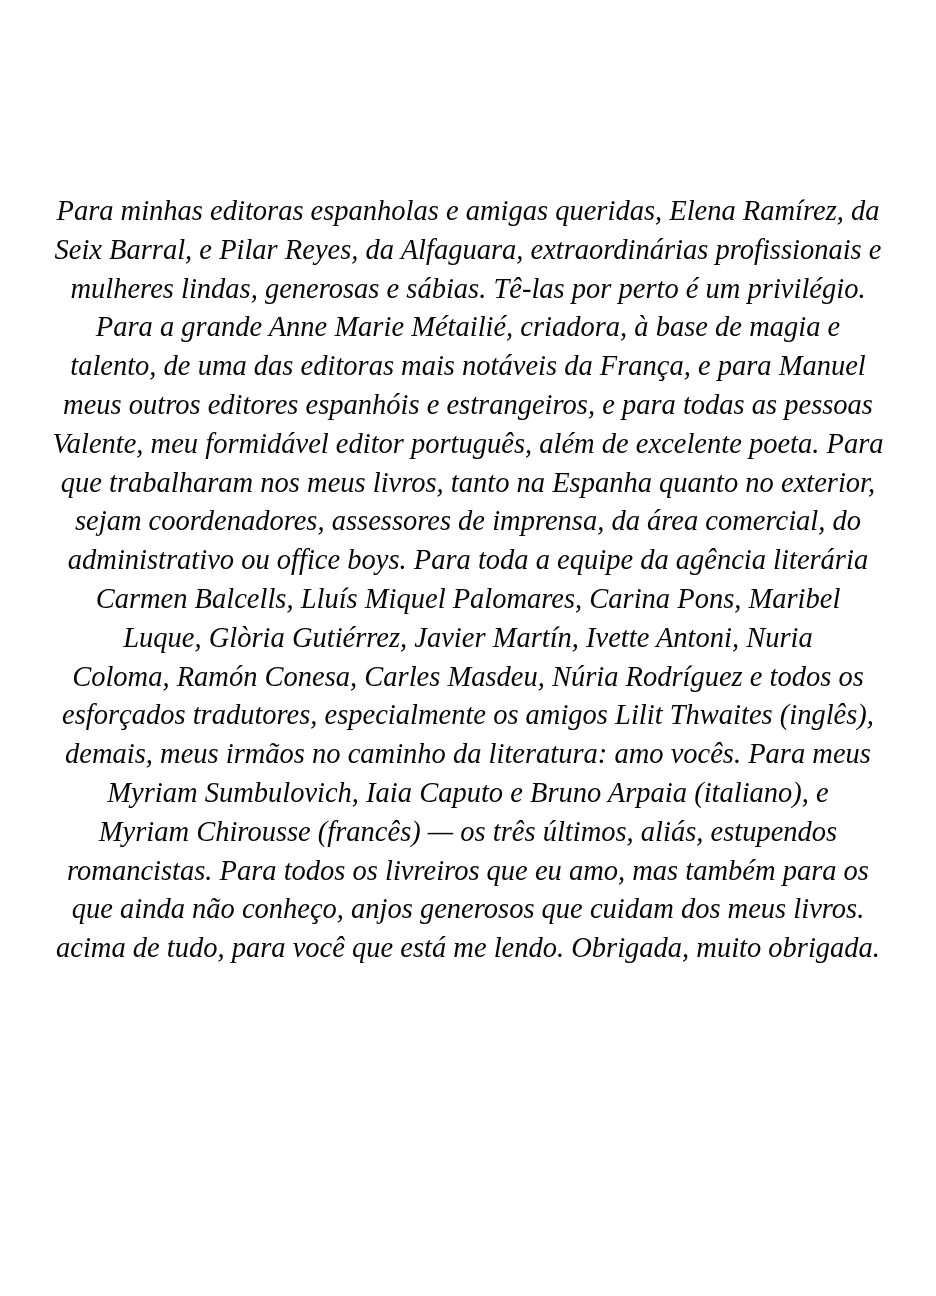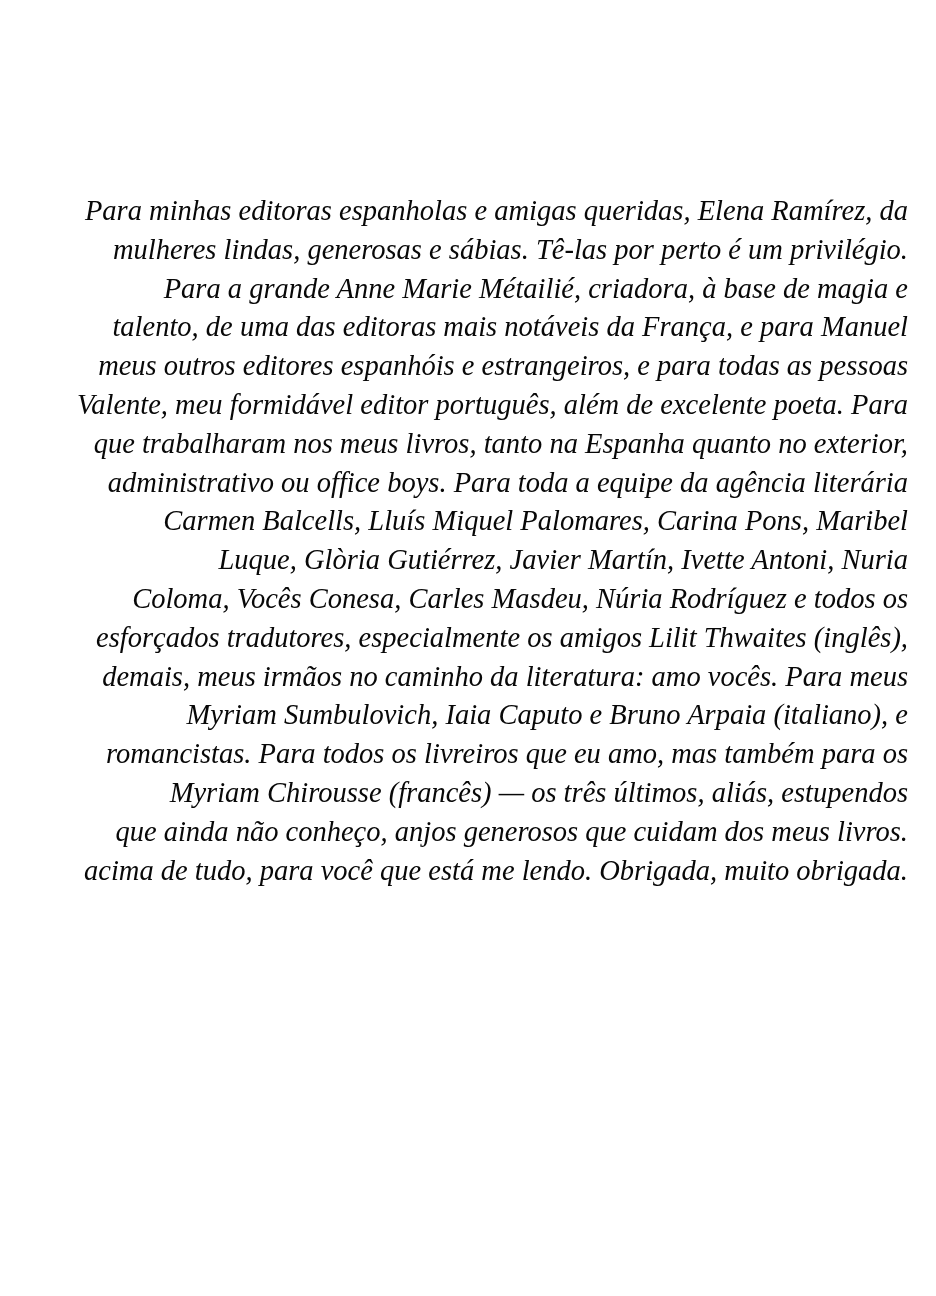--- a/index.html
+++ b/index.html
@@ -12,49 +12,51 @@
     width: 936px;
     height: 1296px;
     background: #ffffff;
     overflow: hidden;
   }
   .text-block {
     position: absolute;
     top: 192px;
     left: 28px;
     right: 28px;
-    text-align: right;
+    text-align: center;
     font-family: "Liberation Serif", serif;
     font-style: italic;
     font-size: 28.5px;
     line-height: 38.8px;
     color: #080808;
     letter-spacing: 0px;
   }
   .line {
     white-space: nowrap;
   }
 </style>
 </head>
 <body>
 
 <div class="page">
   <div class="text-block">
     <div class="line">Para minhas editoras espanholas e amigas queridas, Elena Ramírez, da</div>
+    <div class="line">Seix Barral, e Pilar Reyes, da Alfaguara, extraordinárias profissionais e</div>
     <div class="line">mulheres lindas, generosas e sábias. Tê-las por perto é um privilégio.</div>
     <div class="line">Para a grande Anne Marie Métailié, criadora, à base de magia e</div>
     <div class="line">talento, de uma das editoras mais notáveis da França, e para Manuel</div>
     <div class="line">meus outros editores espanhóis e estrangeiros, e para todas as pessoas</div>
     <div class="line">Valente, meu formidável editor português, além de excelente poeta. Para</div>
     <div class="line">que trabalharam nos meus livros, tanto na Espanha quanto no exterior,</div>
+    <div class="line">sejam coordenadores, assessores de imprensa, da área comercial, do</div>
     <div class="line">administrativo ou office boys. Para toda a equipe da agência literária</div>
     <div class="line">Carmen Balcells, Lluís Miquel Palomares, Carina Pons, Maribel</div>
     <div class="line">Luque, Glòria Gutiérrez, Javier Martín, Ivette Antoni, Nuria</div>
-    <div class="line">Coloma, Vocês Conesa, Carles Masdeu, Núria Rodríguez e todos os</div>
+    <div class="line">Coloma, Ramón Conesa, Carles Masdeu, Núria Rodríguez e todos os</div>
     <div class="line">esforçados tradutores, especialmente os amigos Lilit Thwaites (inglês),</div>
     <div class="line">demais, meus irmãos no caminho da literatura: amo vocês. Para meus</div>
     <div class="line">Myriam Sumbulovich, Iaia Caputo e Bruno Arpaia (italiano), e</div>
+    <div class="line">Myriam Chirousse (francês) — os três últimos, aliás, estupendos</div>
     <div class="line">romancistas. Para todos os livreiros que eu amo, mas também para os</div>
-    <div class="line">Myriam Chirousse (francês) — os três últimos, aliás, estupendos</div>
     <div class="line">que ainda não conheço, anjos generosos que cuidam dos meus livros.</div>
     <div class="line">acima de tudo, para você que está me lendo. Obrigada, muito obrigada.</div>
   </div>
 </div>
 
 </body></html>

